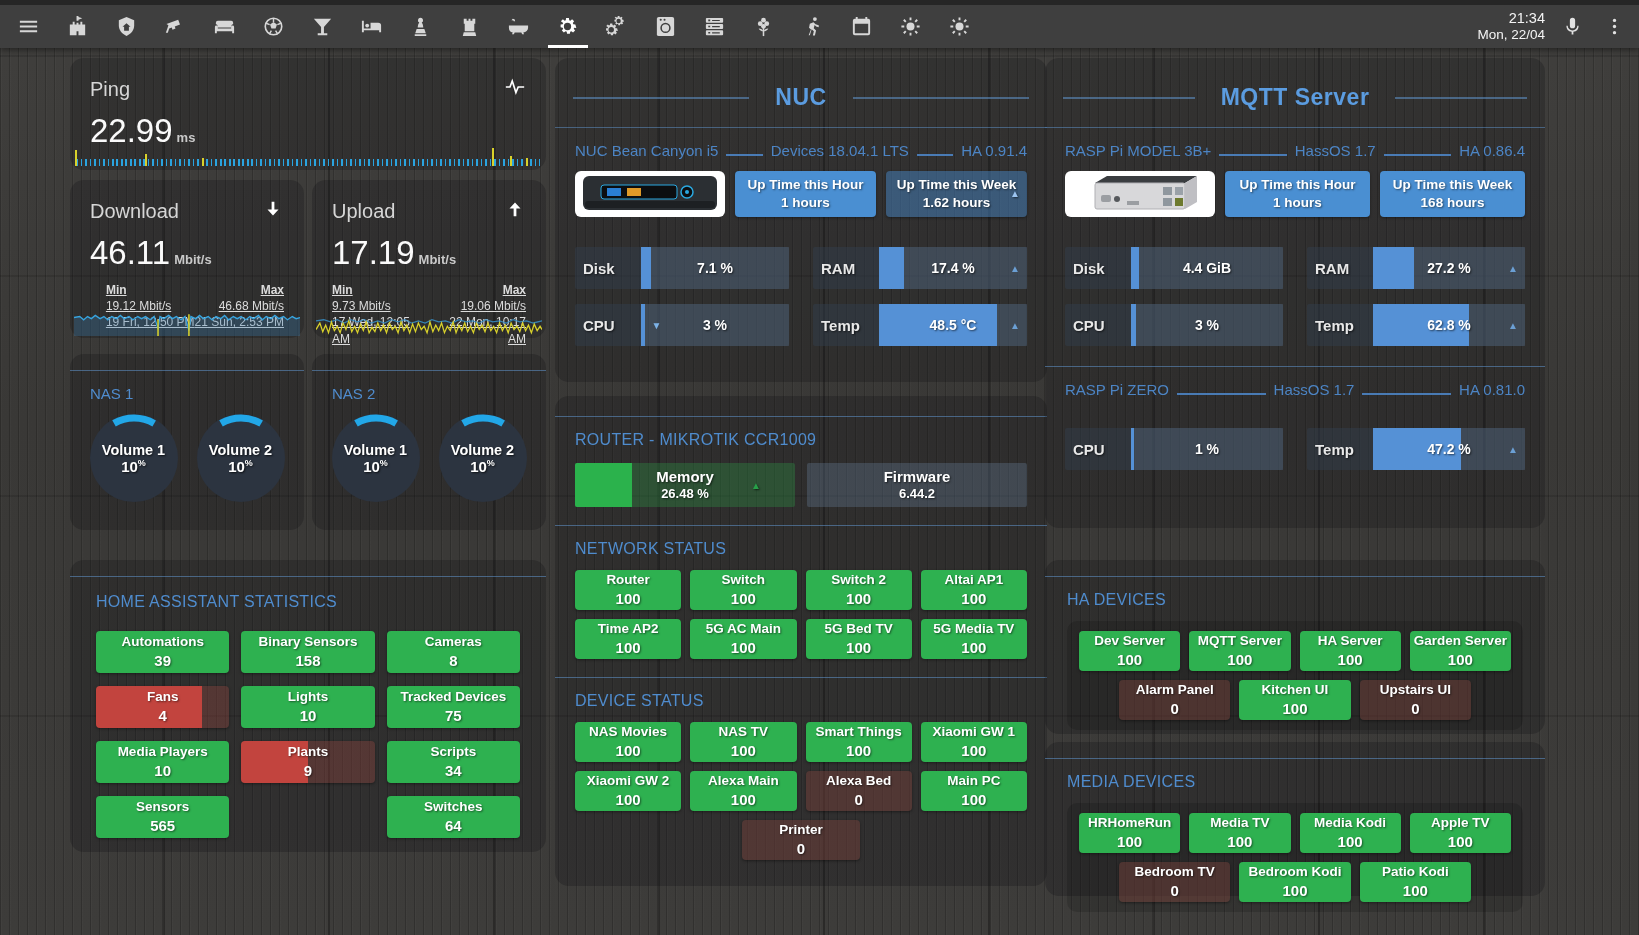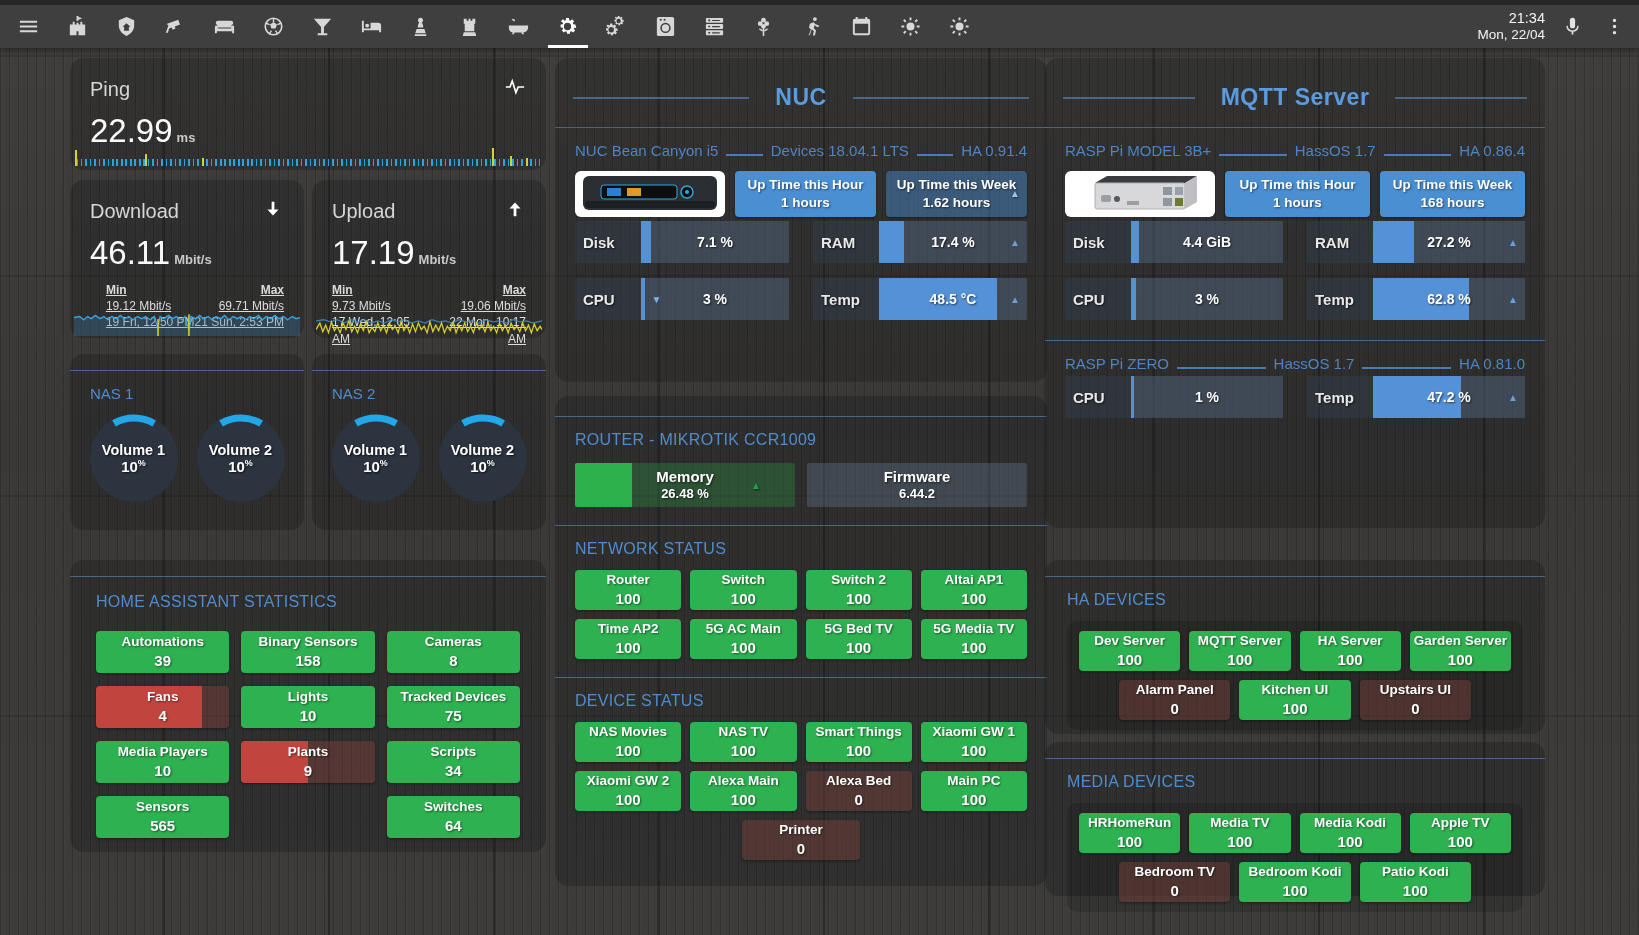--- a/index.html
+++ b/index.html
@@ -71,21 +71,21 @@
   .subtitle .dash{flex:1;border-bottom:2px solid rgba(76,132,196,.9);margin:0 8px 3px;min-width:18px;}
   .devrow{display:flex;gap:10px;margin:12px 20px 0;height:46px;}
   .devimg{width:150px;background:#fff;border-radius:6px;position:relative;overflow:hidden;flex:none;}
   .devimg svg{width:100%;height:100%;}
   .upbtn{flex:1;position:relative;border-radius:4px;display:flex;flex-direction:column;align-items:center;justify-content:center;
     color:#fff;font-weight:700;font-size:13.5px;line-height:1.35;background:#4a8fd2;box-shadow:0 1px 3px rgba(0,0,0,.4);
     text-shadow:1px 1px 2px rgba(0,0,0,.5);cursor:pointer;}
   .upbtn.muted{background:rgba(74,143,210,.45);}
   .upbtn .uarrow{position:absolute;right:7px;top:50%;transform:translateY(-50%);font-size:10px;color:#9cc4ef;}
   
-  .rows{display:grid;grid-template-columns:1fr 1fr;gap:15px 24px;margin:4px 20px 0;}
+  .rows{display:grid;grid-template-columns:1fr 1fr;gap:15px 24px;margin:30px 20px 0;}
   .srow{display:flex;height:42px;background:rgba(52,64,80,.45);border-radius:2px;cursor:pointer;}
   .srow-label{width:58px;display:flex;align-items:center;padding-left:8px;font-weight:700;font-size:15px;color:#e8e8e8;text-shadow:1px 1px 2px rgba(0,0,0,.6);}
   .srow-bar{flex:1;position:relative;background:rgba(125,155,190,.20);overflow:hidden;}
   .srow-fill{position:absolute;left:0;top:0;bottom:0;width:var(--fill,0%);background:#5591d6;}
   .srow-value{position:absolute;inset:0;display:flex;align-items:center;justify-content:center;font-weight:700;font-size:14px;color:#fff;text-shadow:1px 1px 2px rgba(0,0,0,.6);}
   .srow-trend{position:absolute;left:calc(var(--fill,0%) + 6px);top:50%;transform:translateY(-50%);font-size:10px;color:#7db3e8;}
   .srow-arrow{position:absolute;right:7px;top:50%;transform:translateY(-50%);font-size:10px;color:#6b9fd4;}
   
   .pair-grid{display:grid;grid-template-columns:1fr 1fr;gap:12px;margin:14px 20px 0;}
   .block{position:relative;height:44px;border-radius:2px;display:flex;flex-direction:column;align-items:center;justify-content:center;
@@ -300,21 +300,21 @@
     </div>
     <div class="big-val"><span>46.11</span><span class="unit">Mbit/s</span></div>
     <div class="minmax">
       <div>
         <div class="mm">Min</div>
         <div>19.12 Mbit/s</div>
         <div>19 Fri, 12:50 PM</div>
       </div>
       <div class="right">
         <div class="mm">Max</div>
-        <div>69.71 Mbit/s</div>
+        <div>46.68 Mbit/s</div>
         <div>21 Sun, 2:53 PM</div>
       </div>
     </div>
     <svg class="chart-svg" viewBox="0 0 234 24" preserveAspectRatio="none">
       <path d="M0 7 6 6 10 9 14 6 18 8 22 5 27 8 31 6 35 9 39 6 44 8 48 5 52 8 57 6 61 9 66 6 70 8 74 6 79 9 83 6 87 17 89 6 93 8 98 5 102 8 106 6 111 9 115 6 119 19 121 6 126 8 130 5 134 8 139 6 143 9 147 6 152 8 156 5 160 9 165 6 169 8 173 6 178 9 182 6 186 8 191 5 195 9 199 6 204 8 208 5 212 8 217 6 221 9 226 6 230 8 234 7 L234 24 0 24 Z" fill="rgba(58,125,175,.32)"></path>
       <path d="M0 7 6 6 10 9 14 6 18 8 22 5 27 8 31 6 35 9 39 6 44 8 48 5 52 8 57 6 61 9 66 6 70 8 74 6 79 9 83 6 87 17 89 6 93 8 98 5 102 8 106 6 111 9 115 6 119 19 121 6 126 8 130 5 134 8 139 6 143 9 147 6 152 8 156 5 160 9 165 6 169 8 173 6 178 9 182 6 186 8 191 5 195 9 199 6 204 8 208 5 212 8 217 6 221 9 226 6 230 8 234 7" fill="none" stroke="#37a5e0" stroke-width="1.3"></path>
       <path d="M87 24V9M119 24V4" stroke="#d8d12b" stroke-width="1.6"></path>
     </svg>
   </div>
 

